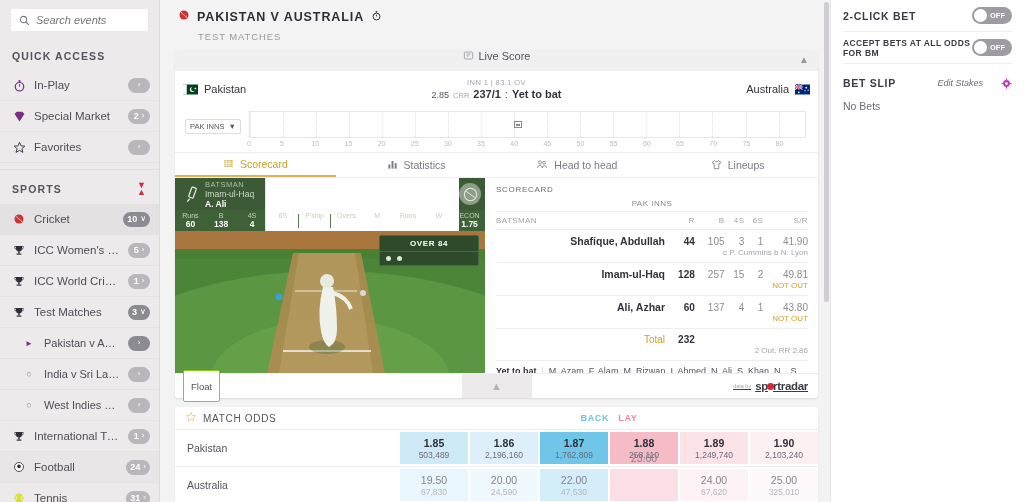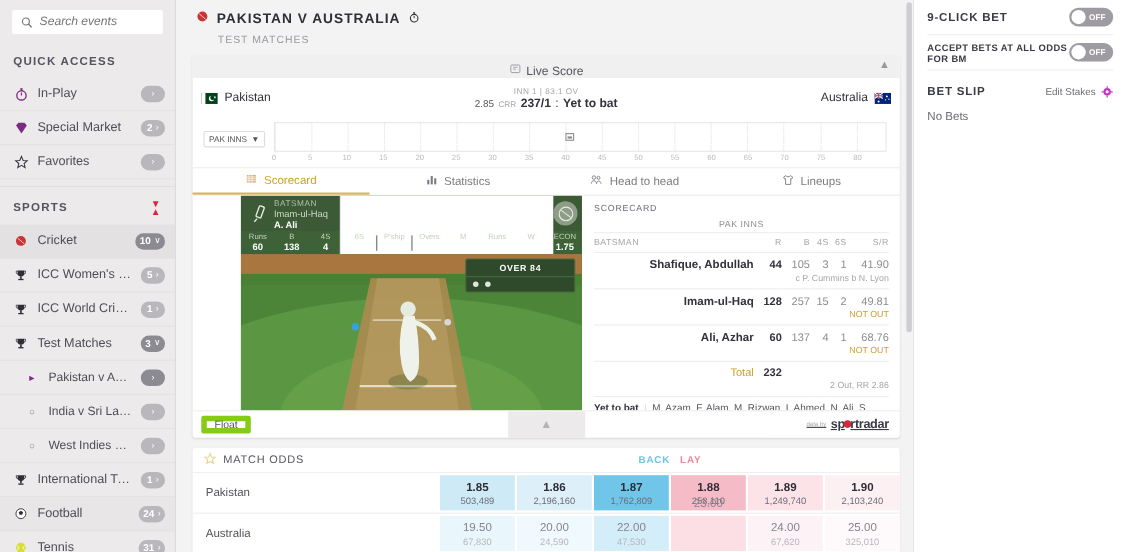--- a/index.html
+++ b/index.html
@@ -69,21 +69,21 @@
     font-size:12.5px; font-weight:bold; letter-spacing:.9px; color:#2f2e38;
   }
   .m-sub { font-size:9.5px; letter-spacing:.9px; color:#9a989f; padding:7px 0 0 20px; }
 
   .panel {
     margin:8px 12px 0 15px; background:#fff; border-radius:3px;
     box-shadow:0 1px 2px rgba(0,0,0,.10);
   }
 
   .ls-head {
-    height:21px; background:#f1f0f0; display:flex; align-items:flex-end;
+    height:21px; background:#f1f0f0; display:flex; align-items:flex-start;
     justify-content:center; position:relative; border-radius:3px 3px 0 0;
     font-size:11px; color:#55545e; gap:5px;
   }
   .ls-head .collapse { position:absolute; right:9px; top:4px; color:#9a989f; font-size:10px; }
 
   .score-row {
     display:flex; align-items:center; height:36px; padding:0 8px;
     position:relative;
   }
   .team { display:flex; align-items:center; gap:6px; font-size:11px; color:#33323c; }
@@ -117,21 +117,21 @@
   .tl-axis span { position:absolute; font-size:7px; color:#bcbabf; transform:translateX(-50%); top:2px; }
 
   .tabs { display:flex; border-top:1px solid #efeded; border-bottom:1px solid #efeded; }
   .tab {
     flex:1; height:24px; display:flex; align-items:center; justify-content:center;
     gap:6px; font-size:10.5px; color:#7c7a83; cursor:pointer;
   }
   .tab.active { color:#c9a227; border-bottom:2px solid #d8b55c; }
 
   
-  .content-row { display:flex;margin-left:44px; }
+  .content-row { display:flex; }
   .video { width:310px; flex:0 0 310px; height:195px; position:relative; overflow:hidden; background:#4a7b34; }
   .v-top { height:32px; background:#3c5a36; display:flex; align-items:center; padding:0 4px; }
   .v-bat-ico { width:26px; height:26px; display:flex; align-items:center; justify-content:center; }
   .v-col { flex:1; color:#d8e2d3; }
   .v-lab { font-size:7.5px; letter-spacing:.5px; color:#aebfa8; }
   .v-n1 { font-size:8.5px; color:#cdd9c8; }
   .v-n2 { font-size:8.5px; font-weight:bold; color:#fff; }
   .v-col.right { text-align:right; }
   .v-ball { width:22px; height:22px; border-radius:50%; background:#8d9d87; flex:0 0 22px; display:flex; align-items:center; justify-content:center; }
   .v-stats { height:21px; background:#3f6137; display:flex; align-items:center; color:#fff; }
@@ -166,21 +166,21 @@
   .sc-line { font-size:9px; color:#33323c; padding:5px 0; border-bottom:1px solid #efeded; }
   .sc-line b { font-size:9px; }
   .sc-line .sep { color:#d8d6d6; padding:0 5px; }
   .sc-line .vals { color:#55545e; }
 
   .float-bar {
     height:25px; display:flex; align-items:center; justify-content:space-between;
     padding:0 10px 0 8px; border-top:1px solid #efeded; position:relative;
   }
   .float-btn {
-    border:5px solid #84cc16; border-radius:2px; height:16px; padding:0 7px;
+    border:1px solid #84cc16; border-radius:2px; height:32px; padding:0 7px;
     display:flex; align-items:center; font-size:9.5px; color:#55545e; background:#fff;
   }
   .expander {
     position:absolute; left:50%; transform:translateX(-50%); top:0; bottom:0;
     width:70px; background:#eceaea; display:flex; align-items:center; justify-content:center;
     color:#b5b3b8; font-size:11px;
   }
   .srad { font-size:10px; color:#3b3b46; display:flex; align-items:center; gap:4px;text-decoration:underline; }
   .srad .pre { font-size:5.5px; color:#a7a5ac; }
   .srad .brand { font-weight:bold; letter-spacing:-.3px; font-size:11.5px; }
@@ -218,21 +218,21 @@
   .r-row { display:flex; align-items:center; justify-content:space-between; height:32px; border-bottom:1px solid #f0eeee; }
   .r-lab { font-size:10.5px; font-weight:bold; letter-spacing:.7px; color:#3b3b46; }
   .r-lab.small { font-size:8.5px; font-weight:bold; letter-spacing:.4px; }
   .toggle {
     width:40px; height:17px; border-radius:9px; background:#9e9ca2;
     display:flex; align-items:center; padding:0 2px; position:relative; flex:0 0 40px;
   }
   .toggle .knob { width:13px; height:13px; border-radius:50%; background:#fff; }
   .toggle .txt { font-size:7.5px; color:#fff; font-weight:bold; margin-left:3px; }
   .bs-head { display:flex; align-items:center; justify-content:space-between; height:30px; padding-top:8px; }
-  .edit-stakes { display:flex; align-items:center; gap:5px; font-size:9px; color:#6d6b75; }
+  .edit-stakes { display:flex; align-items:center; gap:18px; font-size:9px; font-style:italic; color:#6d6b75; }
   .gear { width:11px; height:11px; }
   .nobets { font-size:10.5px; color:#6d6b75; padding-top:6px; }
 </style>
 </head>
 <body>
 
 <div class="sidebar">
   <div class="search-wrap">
     <div class="search-box">
       <svg class="mag" viewBox="0 0 16 16">
@@ -728,21 +728,21 @@
               </tr>
               <tr class="note">
                 <td colspan="6" class="out">NOT OUT</td>
               </tr>
               <tr>
                 <td class="l">Ali, Azhar</td>
                 <td class="r">60</td>
                 <td>137</td>
                 <td>4</td>
                 <td>1</td>
-                <td>68.76</td>
+                <td>43.80</td>
               </tr>
               <tr class="note">
                 <td colspan="6" class="out">NOT OUT</td>
               </tr>
               <tr class="total">
                 <td class="l">Total</td>
                 <td class="r">232</td>
                 <td colspan="4"></td>
               </tr>
               <tr class="note">
@@ -849,21 +849,21 @@
 
   </div>
 
   <div class="vscroll">
     <div class="thumb"></div>
   </div>
 </div>
 
 <div class="right">
   <div class="r-row">
-    <span class="r-lab">9-CLICK BET</span>
+    <span class="r-lab">2-CLICK BET</span>
     <span class="toggle">
       <span class="knob"></span>
       <span class="txt">OFF</span>
     </span>
   </div>
   <div class="r-row">
     <span class="r-lab small">ACCEPT BETS AT ALL ODDS FOR BM</span>
     <span class="toggle">
       <span class="knob"></span>
       <span class="txt">OFF</span>

